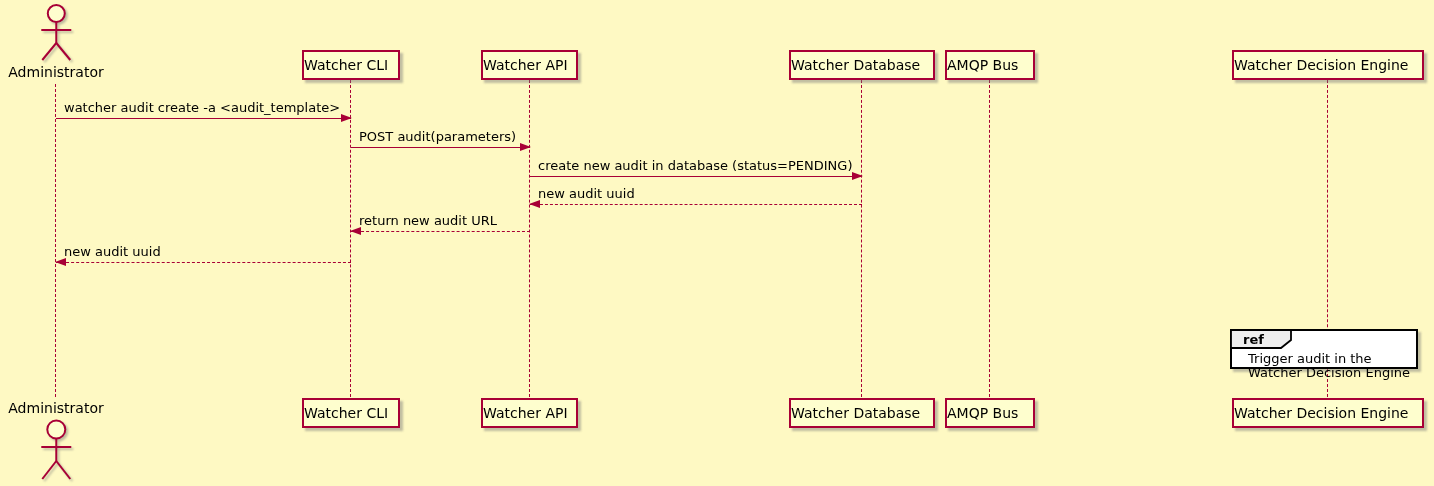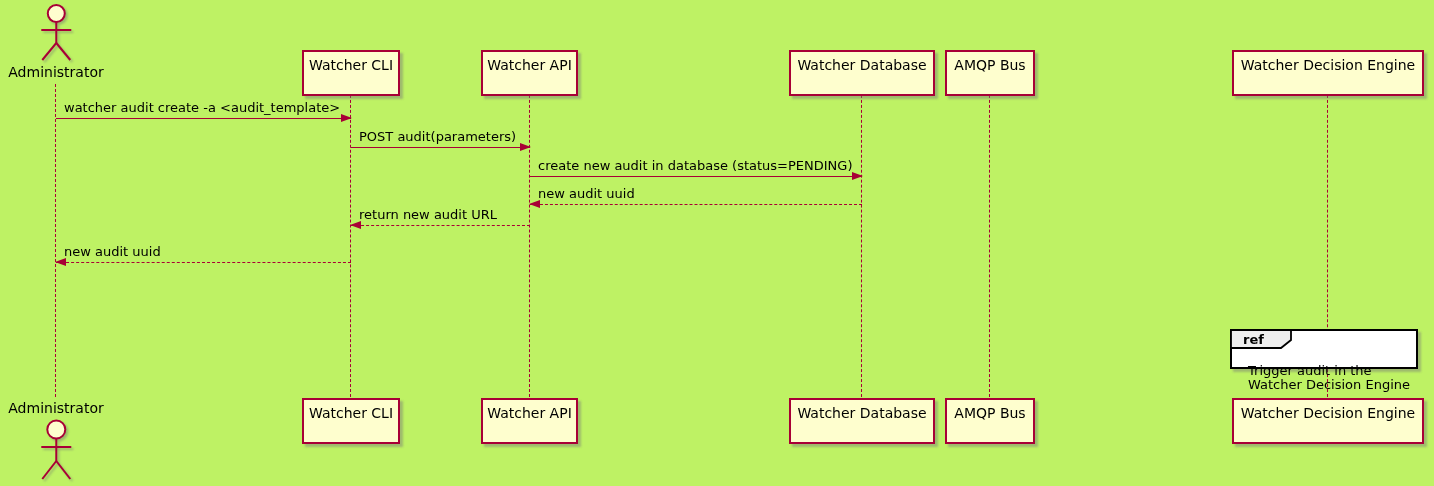--- a/index.html
+++ b/index.html
@@ -7,32 +7,32 @@
     --participant-border:#A80036;
     --arrow:#A80036;
     --lifeline:#A80036;
     --ref-border:#000000;
     --ref-tab-fill:#EEEEEE;
     --text:#000000;
   }
   *{margin:0;padding:0;box-sizing:border-box;}
   html,body{background:#ffffff;}
   body{font-family:"DejaVu Sans","Liberation Sans",sans-serif;color:var(--text);}
-  .canvas{position:relative;width:1434px;height:486px;background:#bef264;overflow:hidden;}
+  .canvas{position:relative;width:1434px;height:486px;background:#fef9c3;overflow:hidden;}
 
   
   .lifeline{position:absolute;width:0;border-left:1px dashed var(--lifeline);z-index:1;}
 
   
   .pbox{
-    position:absolute;height:46px;z-index:3;
+    position:absolute;height:30px;z-index:3;
     background:var(--participant-fill);
     border:2px solid var(--participant-border);
     box-shadow:3px 3px 2px rgba(120,120,120,0.45);
-    font-size:14px;line-height:26px;text-align:center;
+    font-size:14px;line-height:26px;text-align:left;
     white-space:nowrap;overflow:hidden;
   }
 
   
   .actor{position:absolute;transform:translateX(-50%);display:flex;flex-direction:column;align-items:center;z-index:3;}
   .actor svg{filter:drop-shadow(2.5px 2.5px 1px rgba(110,110,110,0.45));}
   .actor svg circle{fill:var(--participant-fill);stroke:var(--arrow);stroke-width:2;}
   .actor svg line{stroke:var(--arrow);stroke-width:2;}
   .actor-label{font-size:14px;line-height:16px;white-space:nowrap;margin-top:1px;}
   .actor.bottom .actor-label{margin-top:0;margin-bottom:2px;}
@@ -51,21 +51,21 @@
   .ah.left{left:-1px;border-right:11px solid var(--arrow);}
 
   
   .refbox{
     position:absolute;z-index:4;background:#ffffff;
     border:2px solid var(--ref-border);
     box-shadow:3px 3px 2px rgba(120,120,120,0.45);
   }
   .ref-tab{position:absolute;left:-2px;top:-2px;}
   .ref-kw{position:absolute;left:11px;top:1px;font-weight:bold;font-size:13px;line-height:15px;}
-  .ref-body{padding:21px 6px 0 16px;margin-top:12px;}
+  .ref-body{padding:21px 6px 0 16px;}
   .ref-line{font-size:13px;line-height:14px;white-space:nowrap;}
 </style>
 </head>
 <body>
 
 <div class="canvas">
 
   <div class="lifeline" style="left:55px;top:84px;height:313px"></div>
   <div class="lifeline" style="left:350px;top:80px;height:317px"></div>
   <div class="lifeline" style="left:529px;top:80px;height:317px"></div>
@@ -111,21 +111,21 @@
       </div>
   </div>
 
   <div class="msg" style="left:530px;top:185px;width:332px">
     <div class="msg-label">new audit uuid</div>
     <div class="msg-line dashed">
         <i class="ah left"></i>
       </div>
   </div>
 
-  <div class="msg" style="left:351px;top:206px;width:179px">
+  <div class="msg" style="left:351px;top:212px;width:179px">
     <div class="msg-label">return new audit URL</div>
     <div class="msg-line dashed">
         <i class="ah left"></i>
       </div>
   </div>
 
   <div class="msg" style="left:56px;top:243px;width:295px">
     <div class="msg-label">new audit uuid</div>
     <div class="msg-line dashed">
         <i class="ah left"></i>

